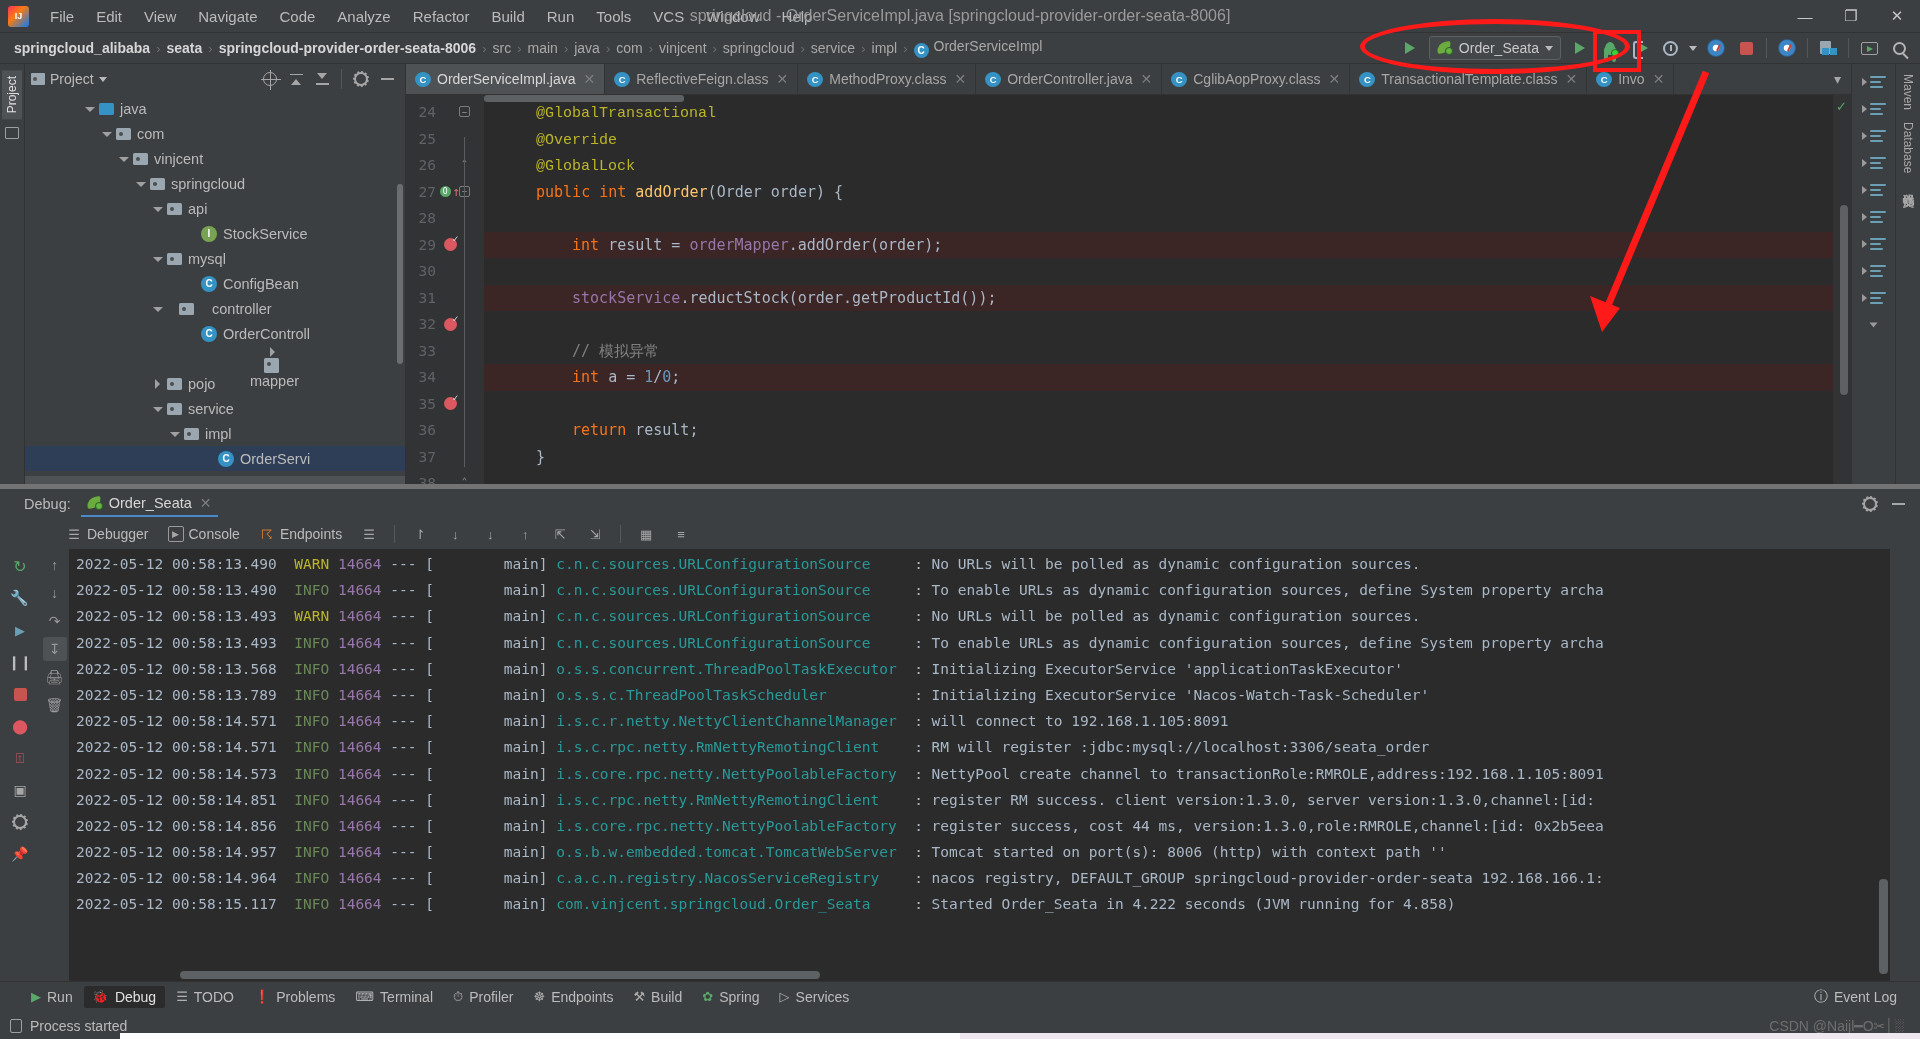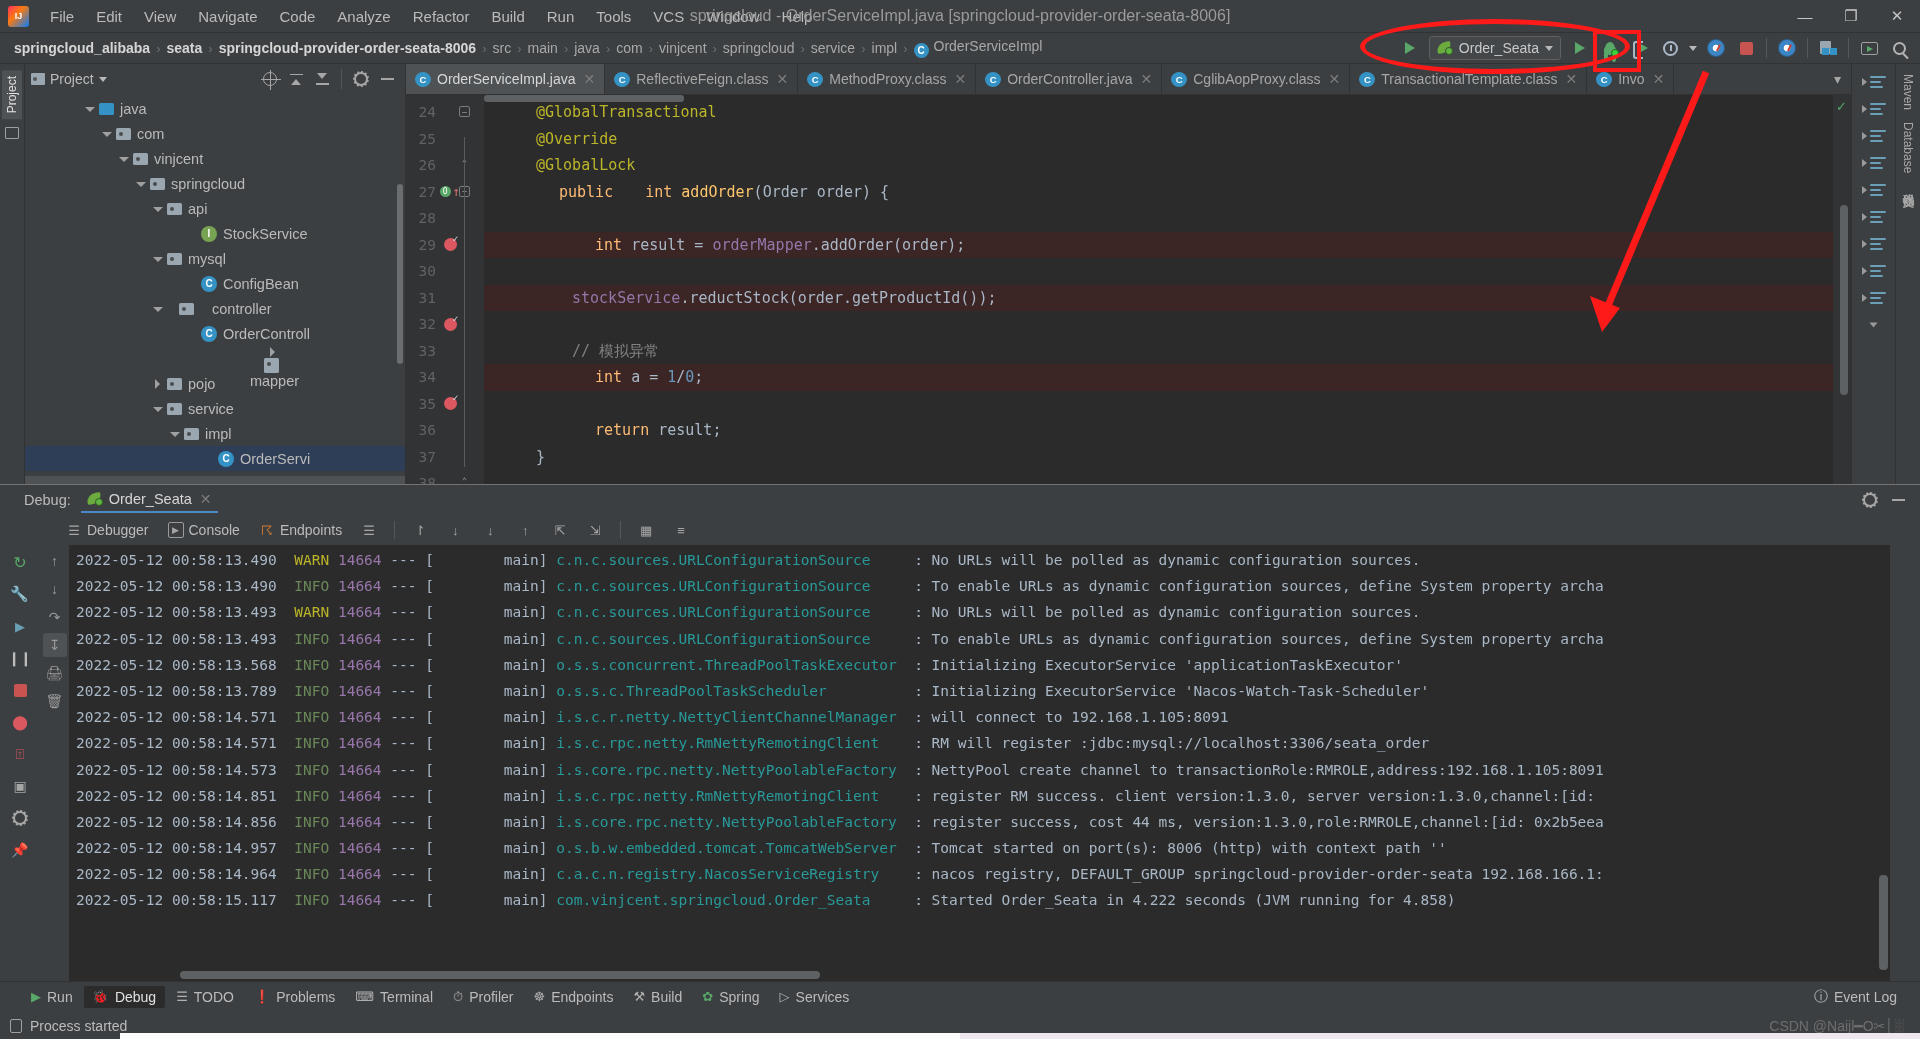--- a/index.html
+++ b/index.html
@@ -298,22 +298,22 @@
   .fold-line{
     position:absolute; right:19px; width:1px; background:#5a5d5f;
   }
 
   .code {
     flex:1; font-family:"DejaVu Sans Mono", monospace; font-size:15px;
     padding-top:4px; position:relative; overflow:hidden; background:#2b2b2b;
   }
   .cline { height:26.5px; line-height:26.5px; white-space:pre; padding-left:16px;}
   .cline.hl { background:#3b2525; }
-  .kw { color:#fdba74;margin-left:23px; }
-  .ann { color:#bbb529; }
+  .kw { color:#f97316; }
+  .ann { color:#bbb529;font-family:Liberation Mono, monospace; }
   .fn { color:#ffc66d; }
   .id { color:#a9b7c6; }
   .fld { color:#9876aa; }
   .num { color:#6897bb; }
   .cmt { color:#808080; }
   .typ { color:#a9b7c6; }
 
   .code-scroll-h{
     position:absolute; left:0; top:0; height:7px; background:#5d6163; border-radius:3px;
   }
@@ -337,21 +337,21 @@
 
   .far-right-rail{
     width:25px; background:#3c3f41; flex:0 0 25px; border-left:1px solid #323232;
     display:flex; flex-direction:column; align-items:center; padding-top:4px;
   }
   .fr-tab{
     writing-mode: vertical-rl; font-size:12px; color:#a9a9a9; padding:6px 3px; white-space:nowrap;
   }
 
   
-  .debug-panel { height:497px; background:#3c3f41; display:flex; flex-direction:column; border-top:1px solid #737373;}
+  .debug-panel { height:497px; background:#3c3f41; display:flex; flex-direction:column; border-top:5px solid #737373;}
   .dp-header{ height:30px; display:flex; align-items:center; padding-left:24px; gap:10px; position:relative;}
   .dp-label{ font-size:14.5px; color:#bbbbbb;}
   .dp-tab{
     display:flex;align-items:center;gap:6px; font-size:14.5px;color:#d6d6d6;
     padding:4px 6px; border-bottom:2px solid #4a88c7;
   }
   .dp-head-right{ margin-left:auto; display:flex;align-items:center;gap:4px;padding-right:10px;}
 
   .dp-toolbar{ height:30px; display:flex; align-items:center; padding-left:58px; gap:3px;}
   .dpt-item{

